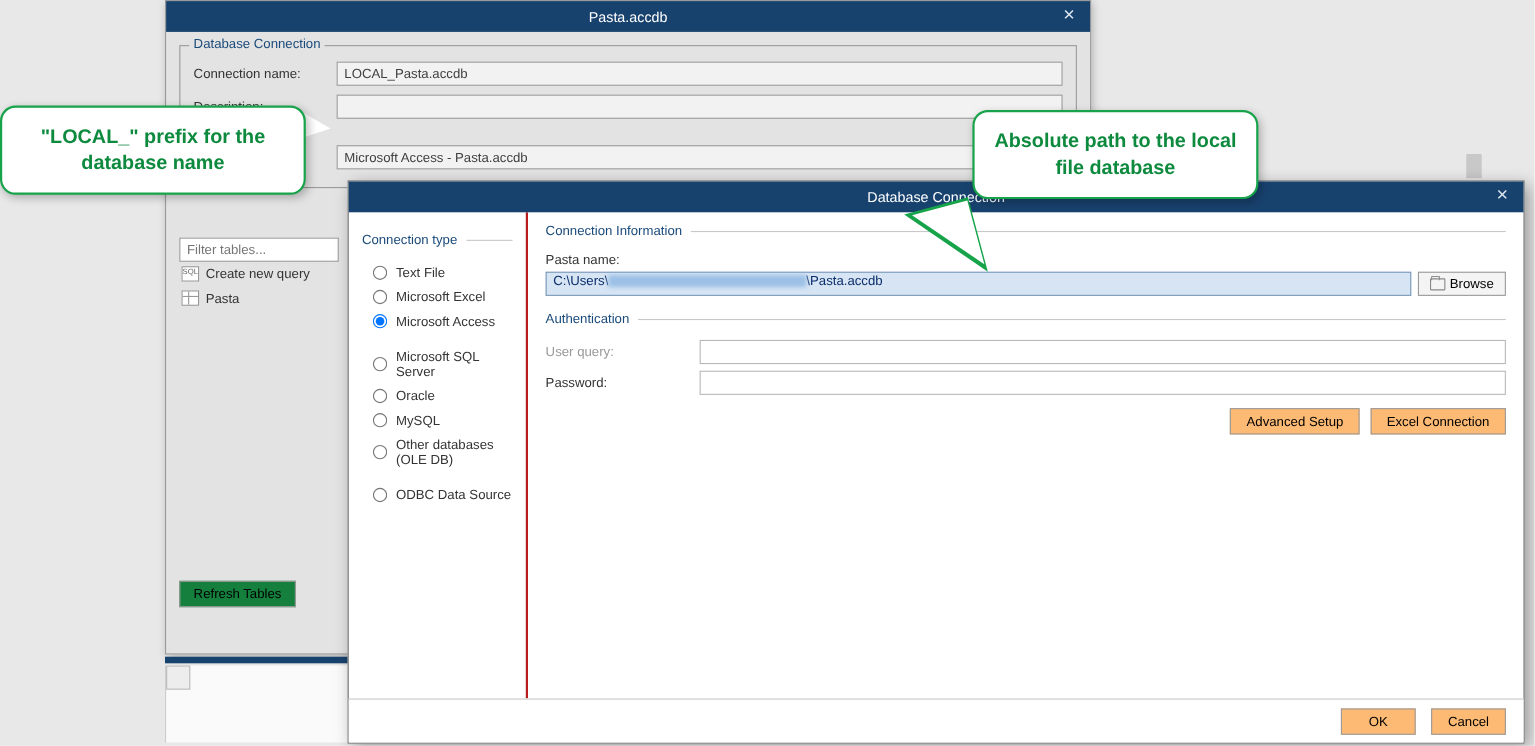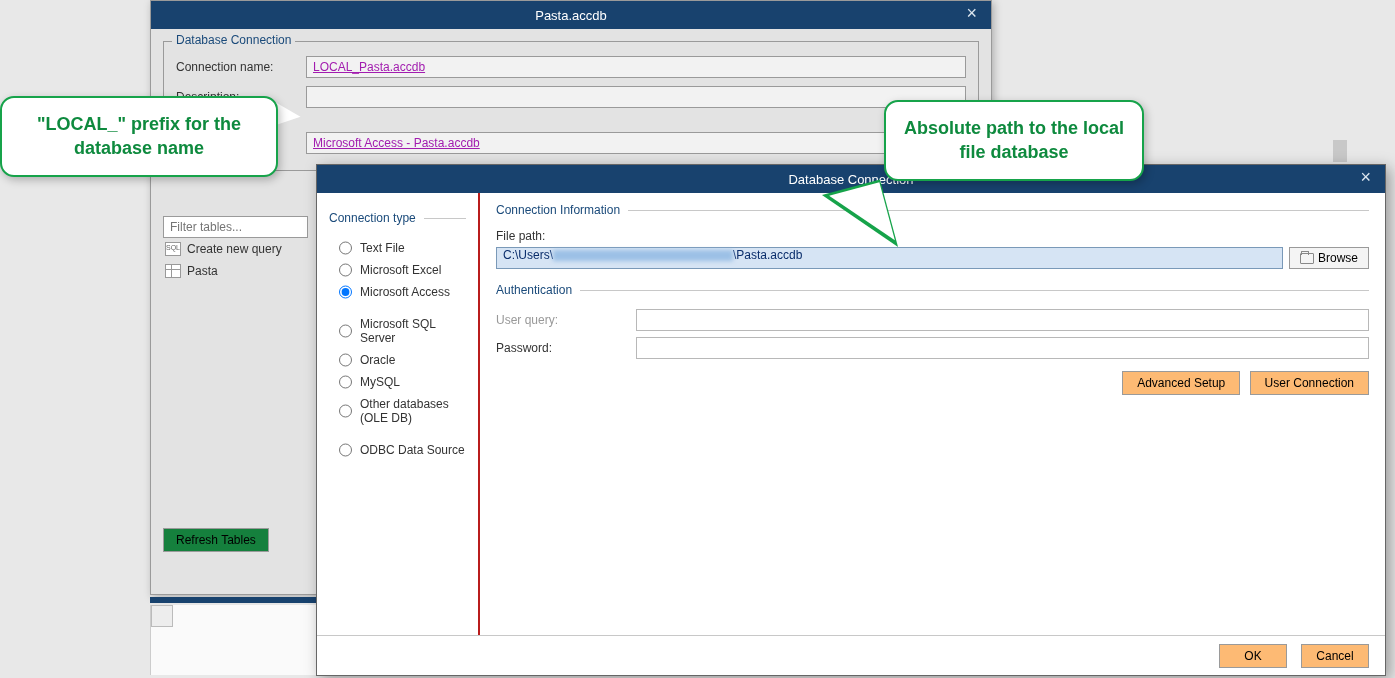--- a/index.html
+++ b/index.html
@@ -63,22 +63,21 @@
 
   .form-row { display: flex; align-items: center; margin-bottom: 8px; }
   .form-label { width: 130px; color: #333; }
   .form-input {
     flex: 1;
     height: 22px;
     border: 1px solid #9a9a9a;
     background: #f2f2f2;
     padding: 0 6px;
     font-size: 12px;
-    color: #a21caf;
-    text-decoration: underline;
+    color: #404040;
   }
   .combo-row .form-input { flex: 1; }
   .combo-btn {
     width: 20px; height: 22px;
     border: 1px solid #9a9a9a;
     background: #ededed;
     margin-left: -1px;
   }
 
   
@@ -448,21 +447,21 @@
           <span>ODBC Data Source</span>
       </label>
     </div>
 
     <div class="right-col">
       <div class="section-head">
         <span>Connection Information</span>
         <span class="line"></span>
       </div>
 
-      <span class="field-label">File path:</span>
+      <span class="field-label">Pasta name:</span>
       <div class="file-row">
         <div class="file-input">
           <span>C:\Users\</span><span class="blur-span"></span><span>\Pasta.accdb</span>
         </div>
         <button class="browse-btn">
           <span class="folder-icon"></span>
           <span>Browse</span>
         </button>
       </div>
 
@@ -475,21 +474,21 @@
         <span class="auth-label disabled">User query:</span>
         <input class="auth-input" style="">
       </div>
       <div class="auth-row">
         <span class="auth-label">Password:</span>
         <input class="auth-input" type="password" style="">
       </div>
 
       <div class="right-buttons">
         <button class="btn">Advanced Setup</button>
-        <button class="btn">User Connection</button>
+        <button class="btn">Excel Connection</button>
       </div>
     </div>
   </div>
 
   <div class="footer">
     <button class="btn btn-wide">OK</button>
     <button class="btn btn-wide">Cancel</button>
   </div>
 </div>
 

